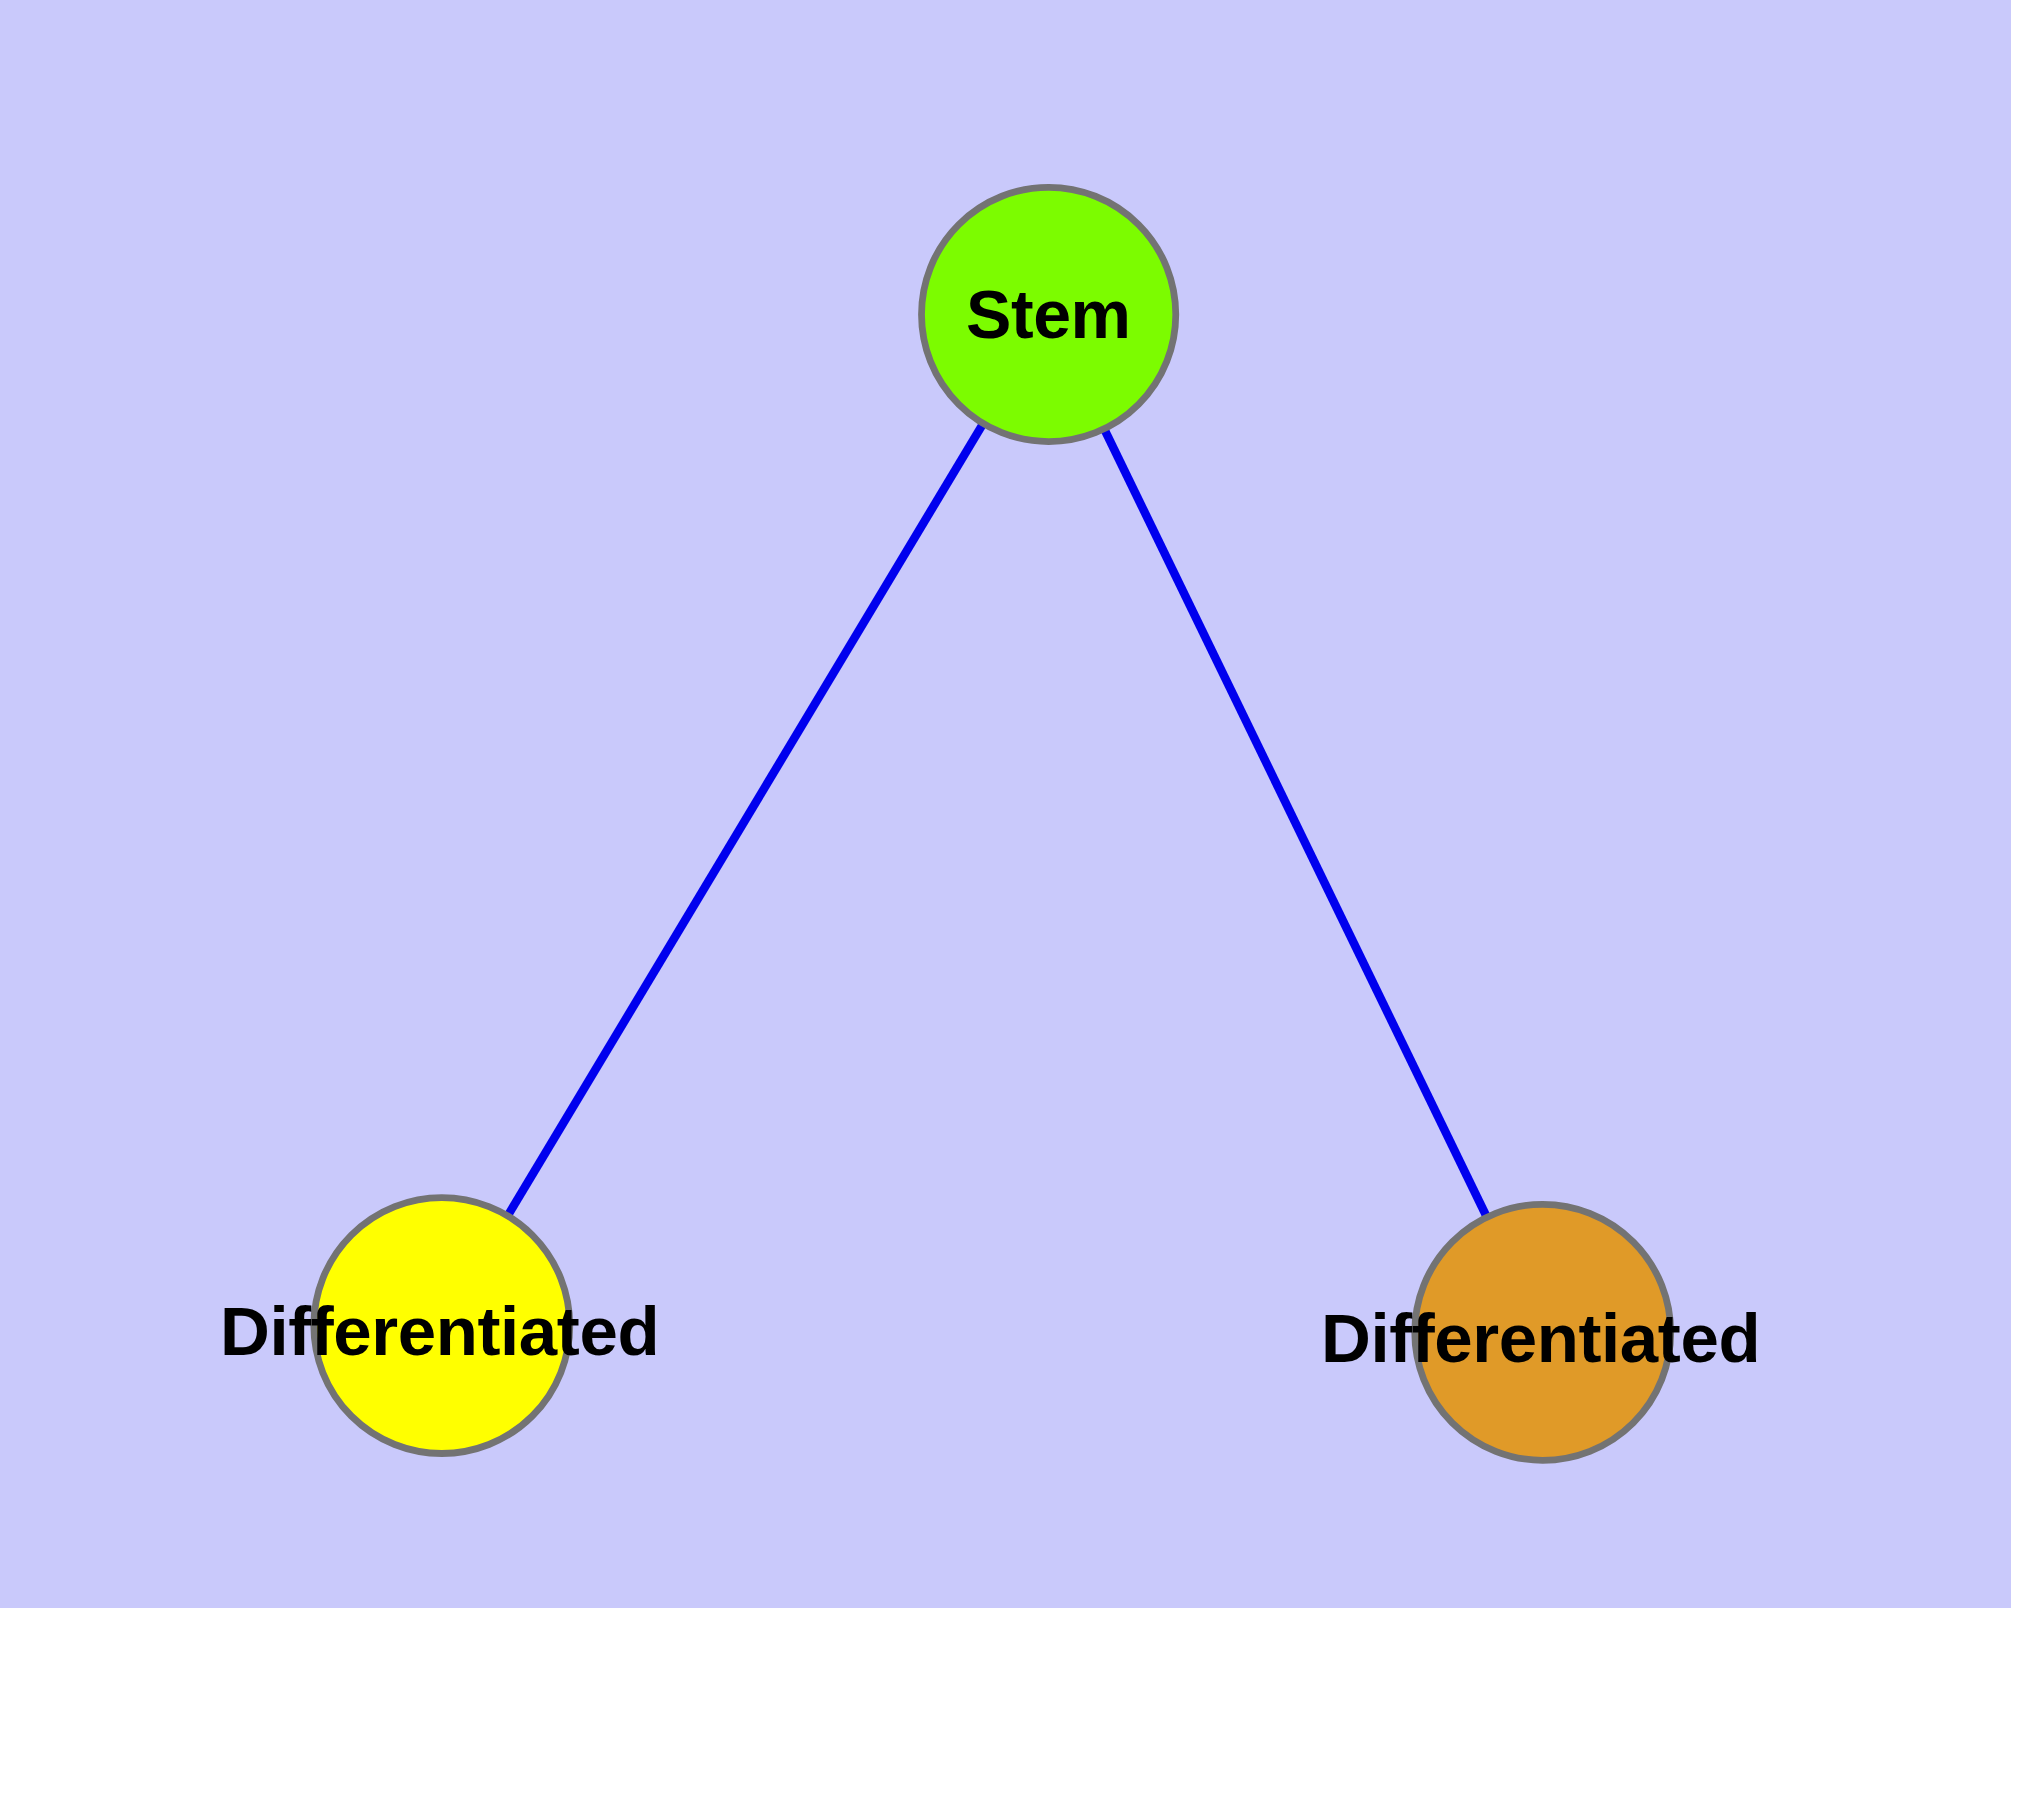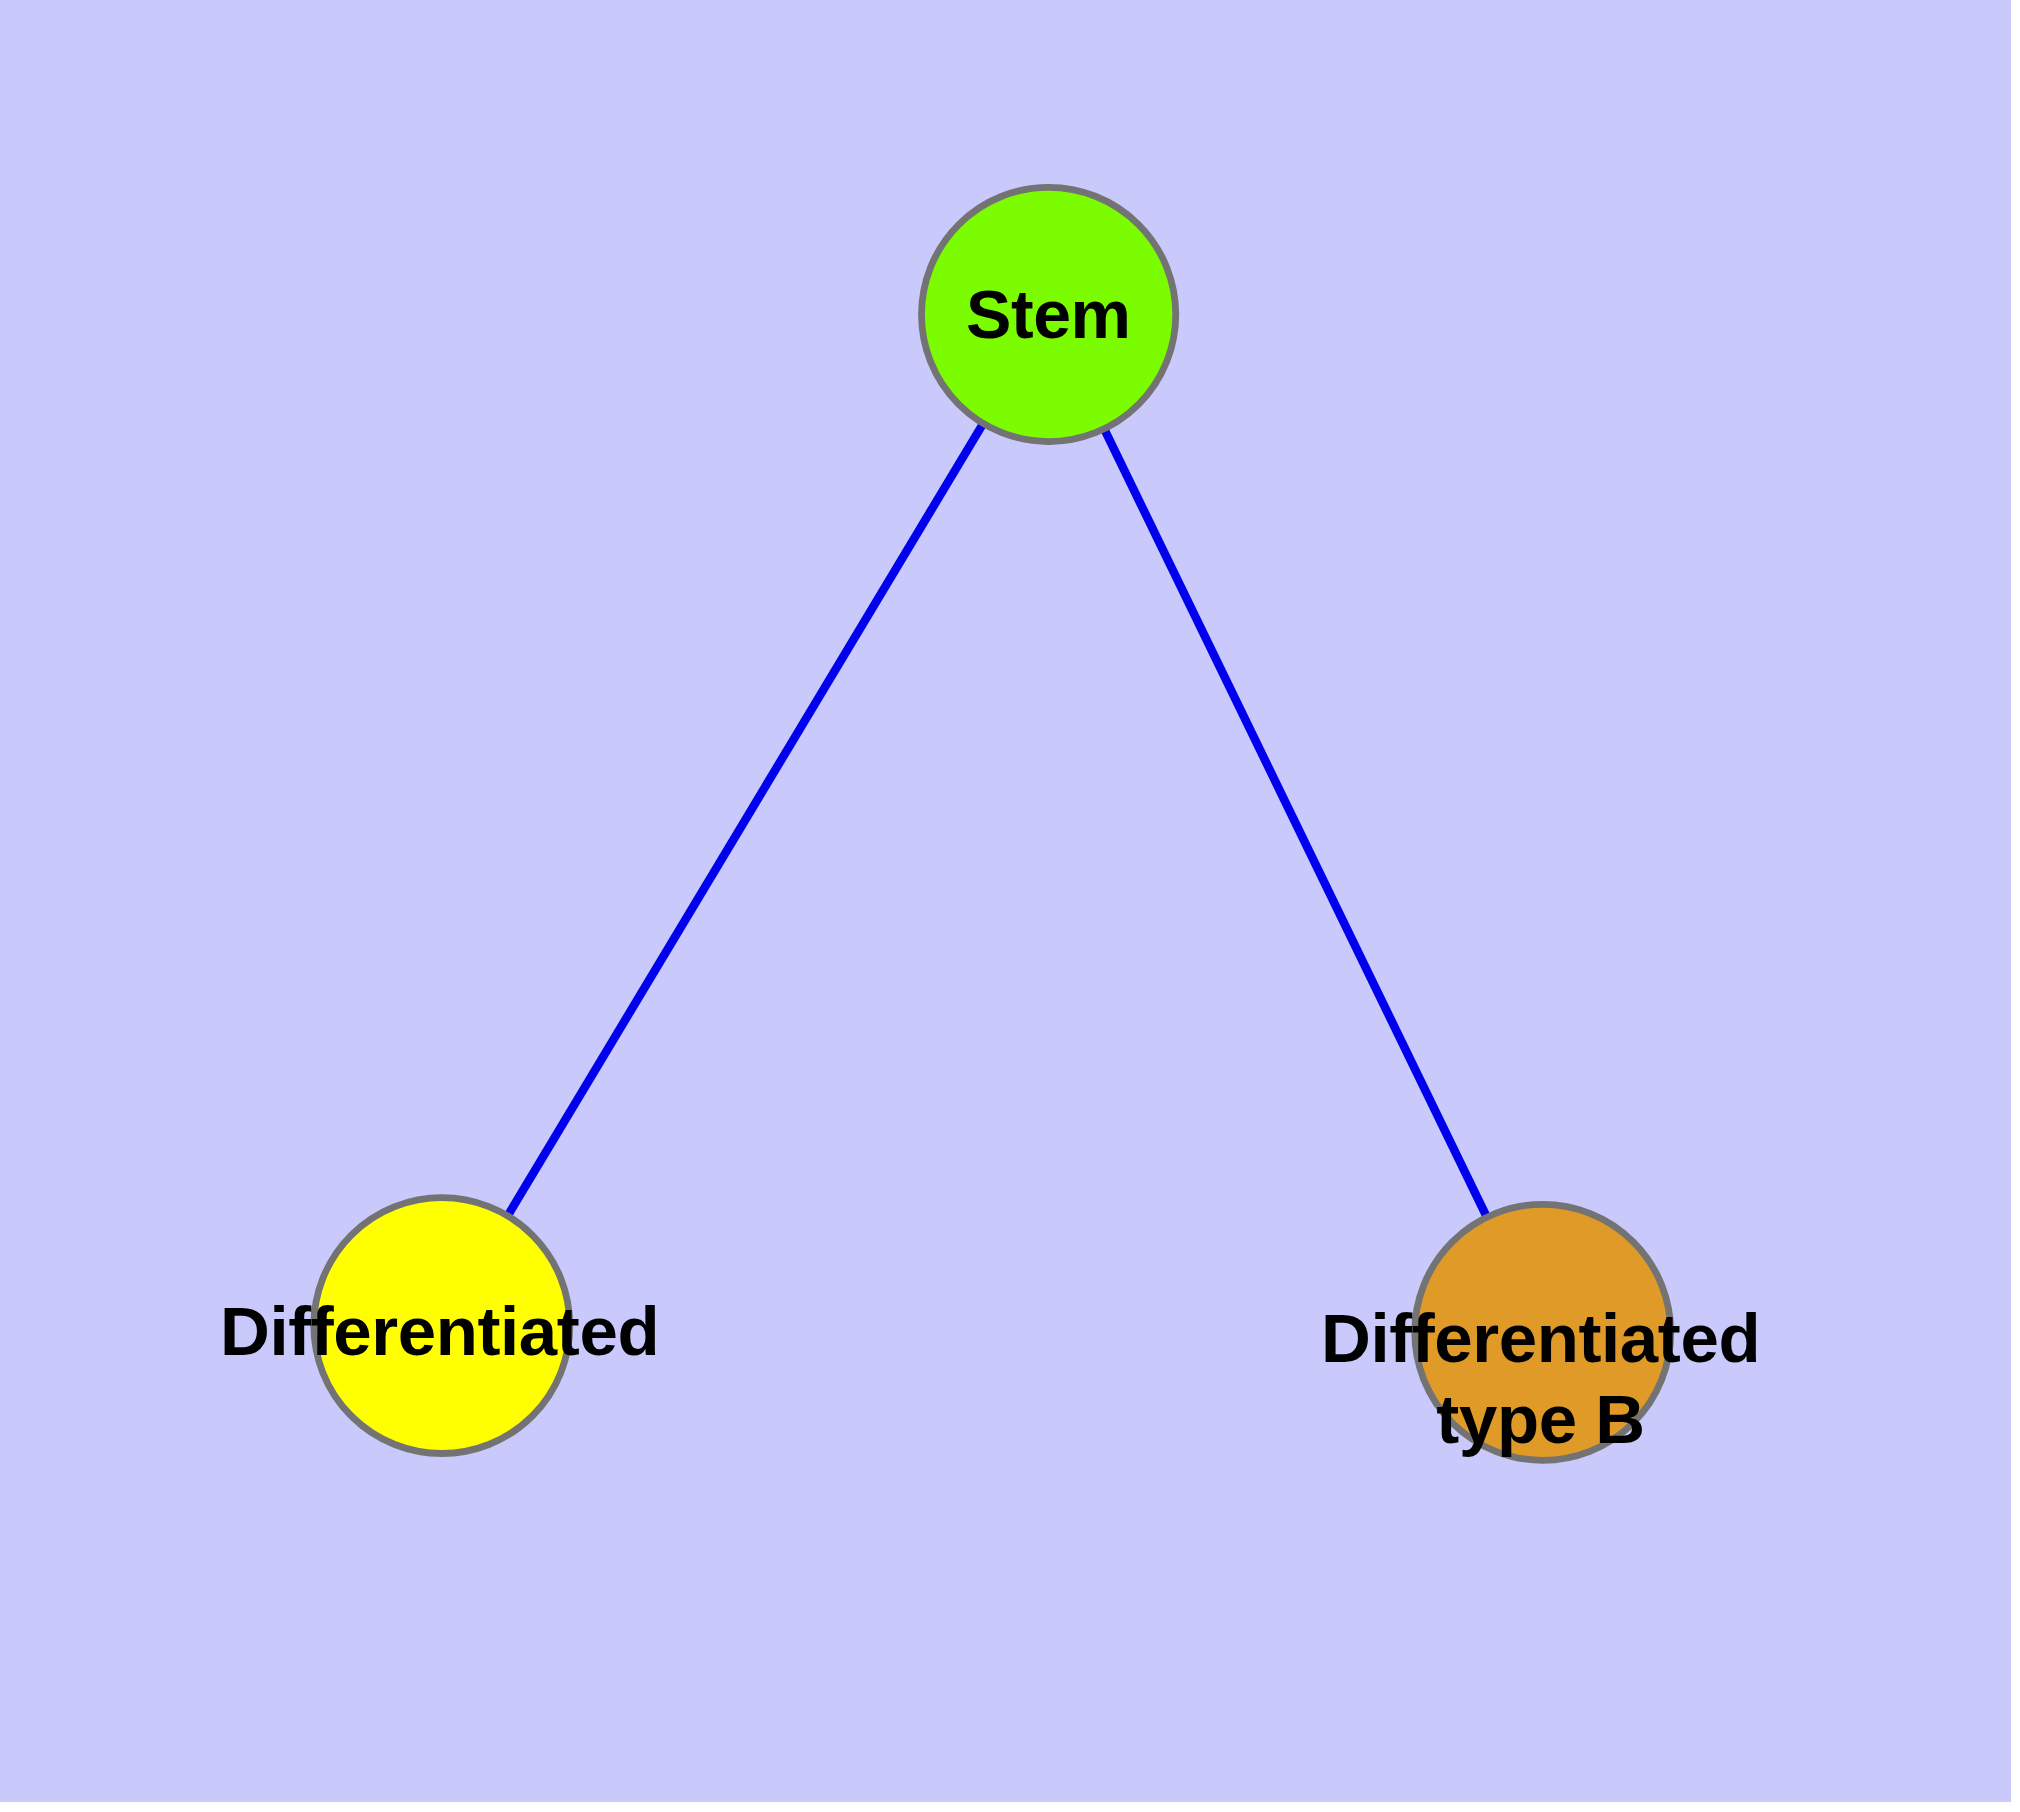--- a/index.html
+++ b/index.html
@@ -4,21 +4,21 @@
 <title>Cell Differentiation Graph</title>
 <style>
   html, body {
     margin: 0;
     padding: 0;
     background: #ffffff;
   }
   #canvas {
     position: relative;
     width: 2021px;
-    height: 1812px;
+    height: 1608px;
     background: #ffffff;
     overflow: hidden;
     font-family: "Liberation Sans", "DejaVu Sans", sans-serif;
   }
   #plot-area {
     position: absolute;
     left: 0;
     top: 0;
     width: 2011px;
     height: 1802px;
@@ -75,17 +75,17 @@
     <g id="nodes-layer">
         <circle class="node-circle" cx="1237" cy="371" r="150" fill="#7cfc00" stroke="#737373" stroke-width="8"></circle>
         <circle class="node-circle" cx="521" cy="1564" r="151" fill="#ffff00" stroke="#737373" stroke-width="8"></circle>
         <circle class="node-circle" cx="1820" cy="1572" r="151" fill="#e09a28" stroke="#737373" stroke-width="8"></circle>
       </g>
   </svg>
 
   <div id="labels-layer">
       <div class="node-label root" style="font-size: 68px; color: rgb(0, 0, 0); left: 966px; top: 275px;"><div>Stem</div></div>
       <div class="node-label leaf" style="font-size: 69px; color: rgb(0, 0, 0); left: 220px; top: 1244px;"><div>Differentiated</div></div>
-      <div class="node-label leaf" style="font-size: 69px; color: rgb(0, 0, 0); left: 1321px; top: 1251px;"><div>Differentiated</div><div>type B</div></div>
+      <div class="node-label leaf" style="font-size: 69px; color: rgb(0, 0, 0); left: 1321px; top: 1251px;"><div>Differentiated</div></div>
     </div>
 
 </div>
 
 
 </body></html>

